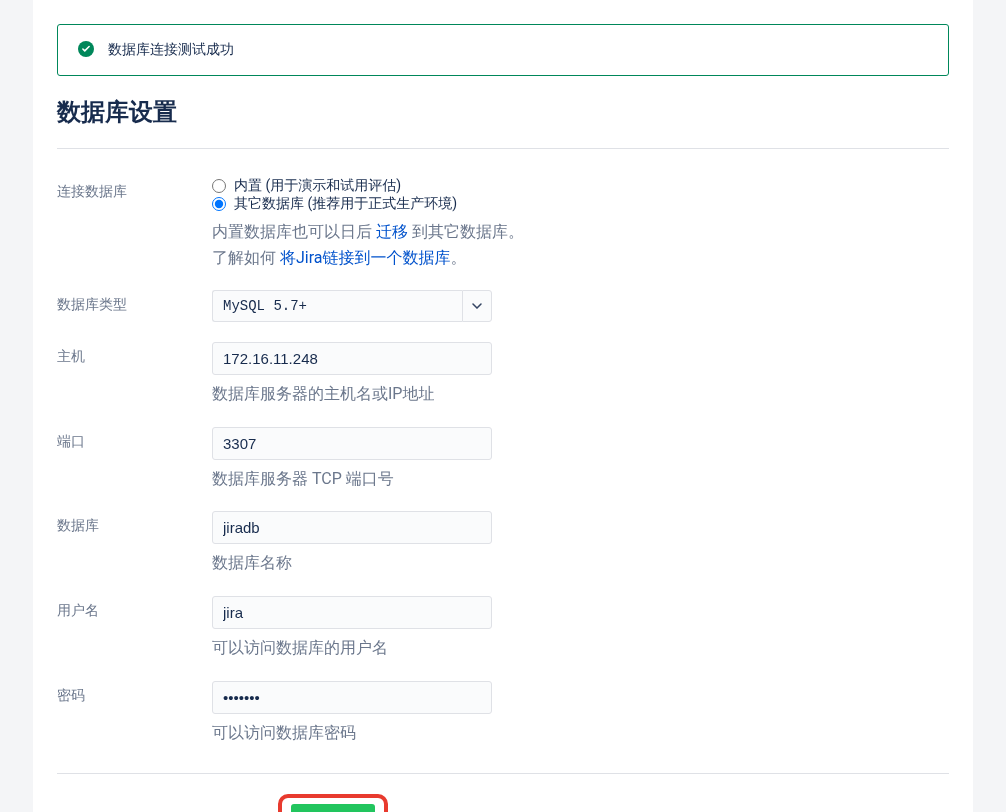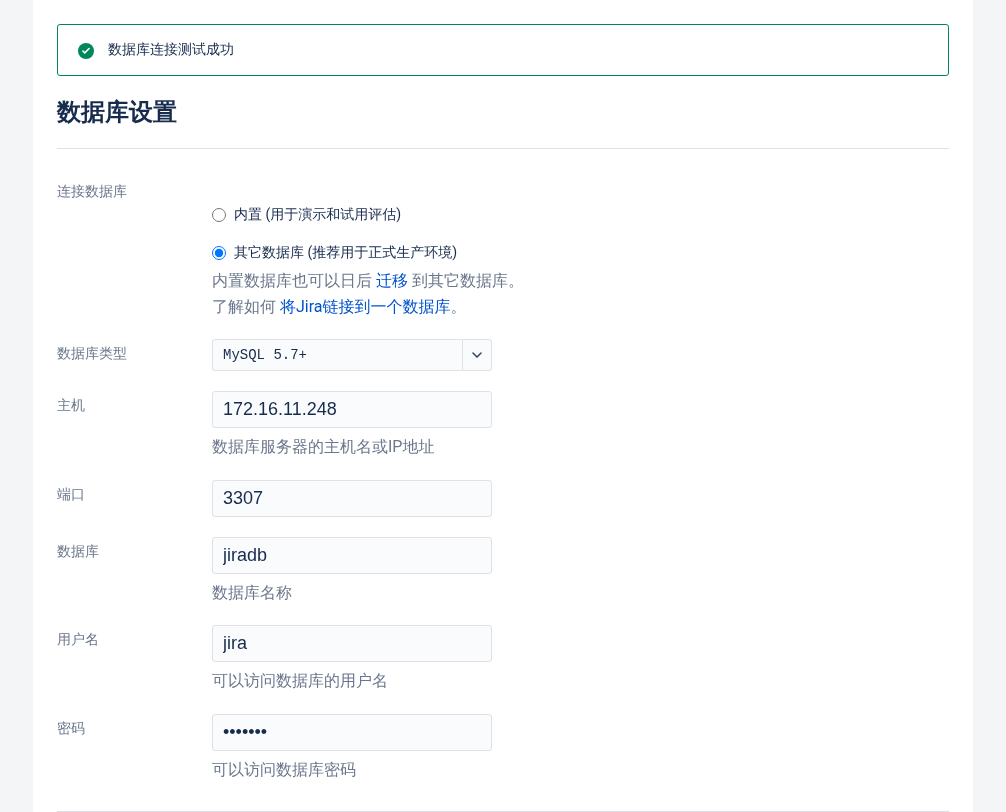--- a/index.html
+++ b/index.html
@@ -18,21 +18,21 @@
       margin: 0 auto;
       width: 940px;
       padding: 24px;
       min-height: 812px;
     }
     .alert-success {
       border: 1px solid #00875a;
       border-radius: 3px;
       padding: 16px 20px;
       display: flex;
-      align-items: flex-end;
+      align-items: flex-start;
       gap: 14px;
       margin-bottom: 20px;
     }
     .check-icon {
       width: 16px;
       height: 16px;
       border-radius: 50%;
       background: #00875a;
       display: flex;
       align-items: center;
@@ -71,22 +71,21 @@
       color: #6b778c;
       font-size: 14px;
       flex-shrink: 0;
     }
     .form-control {
       flex: 0 0 auto;
     }
     .radio-group {
       display: flex;
       flex-direction: column;
-      gap: 20px;
-      margin-top: 29px;
+      gap: 0;
     }
     .radio-item {
       display: flex;
       align-items: center;
       gap: 8px;
     }
     .radio-item input[type="radio"] {
       width: 14px;
       height: 14px;
     }
@@ -125,21 +124,21 @@
       justify-content: center;
       background: #fafbfc;
       border-radius: 0 3px 3px 0;
       cursor: pointer;
     }
     .text-input {
       width: 280px;
       border: 1px solid #dfe1e6;
       padding: 7px 10px;
       border-radius: 3px;
-      font-size: 18px;
+      font-size: 15px;
       color: #172b4d;
       background: #fafbfc;
     }
     .bottom-divider {
       border: none;
       border-top: 1px solid #dfe1e6;
       margin: 28px 0 20px 0;
     }
     .button-row {
       padding-left: 155px;
@@ -229,20 +228,21 @@
     <div class="form-control">
       <input type="text" class="text-input" value="172.16.11.248" style="">
       <div class="help-text">数据库服务器的主机名或IP地址</div>
     </div>
   </div>
 
   <div class="form-row">
     <div class="form-label">端口</div>
     <div class="form-control">
       <input type="text" class="text-input" value="3307" style="">
+      <div class="help-text">数据库服务器 TCP 端口号</div>
     </div>
   </div>
 
   <div class="form-row">
     <div class="form-label">数据库</div>
     <div class="form-control">
       <input type="text" class="text-input" value="jiradb" style="">
       <div class="help-text">数据库名称</div>
     </div>
   </div>

